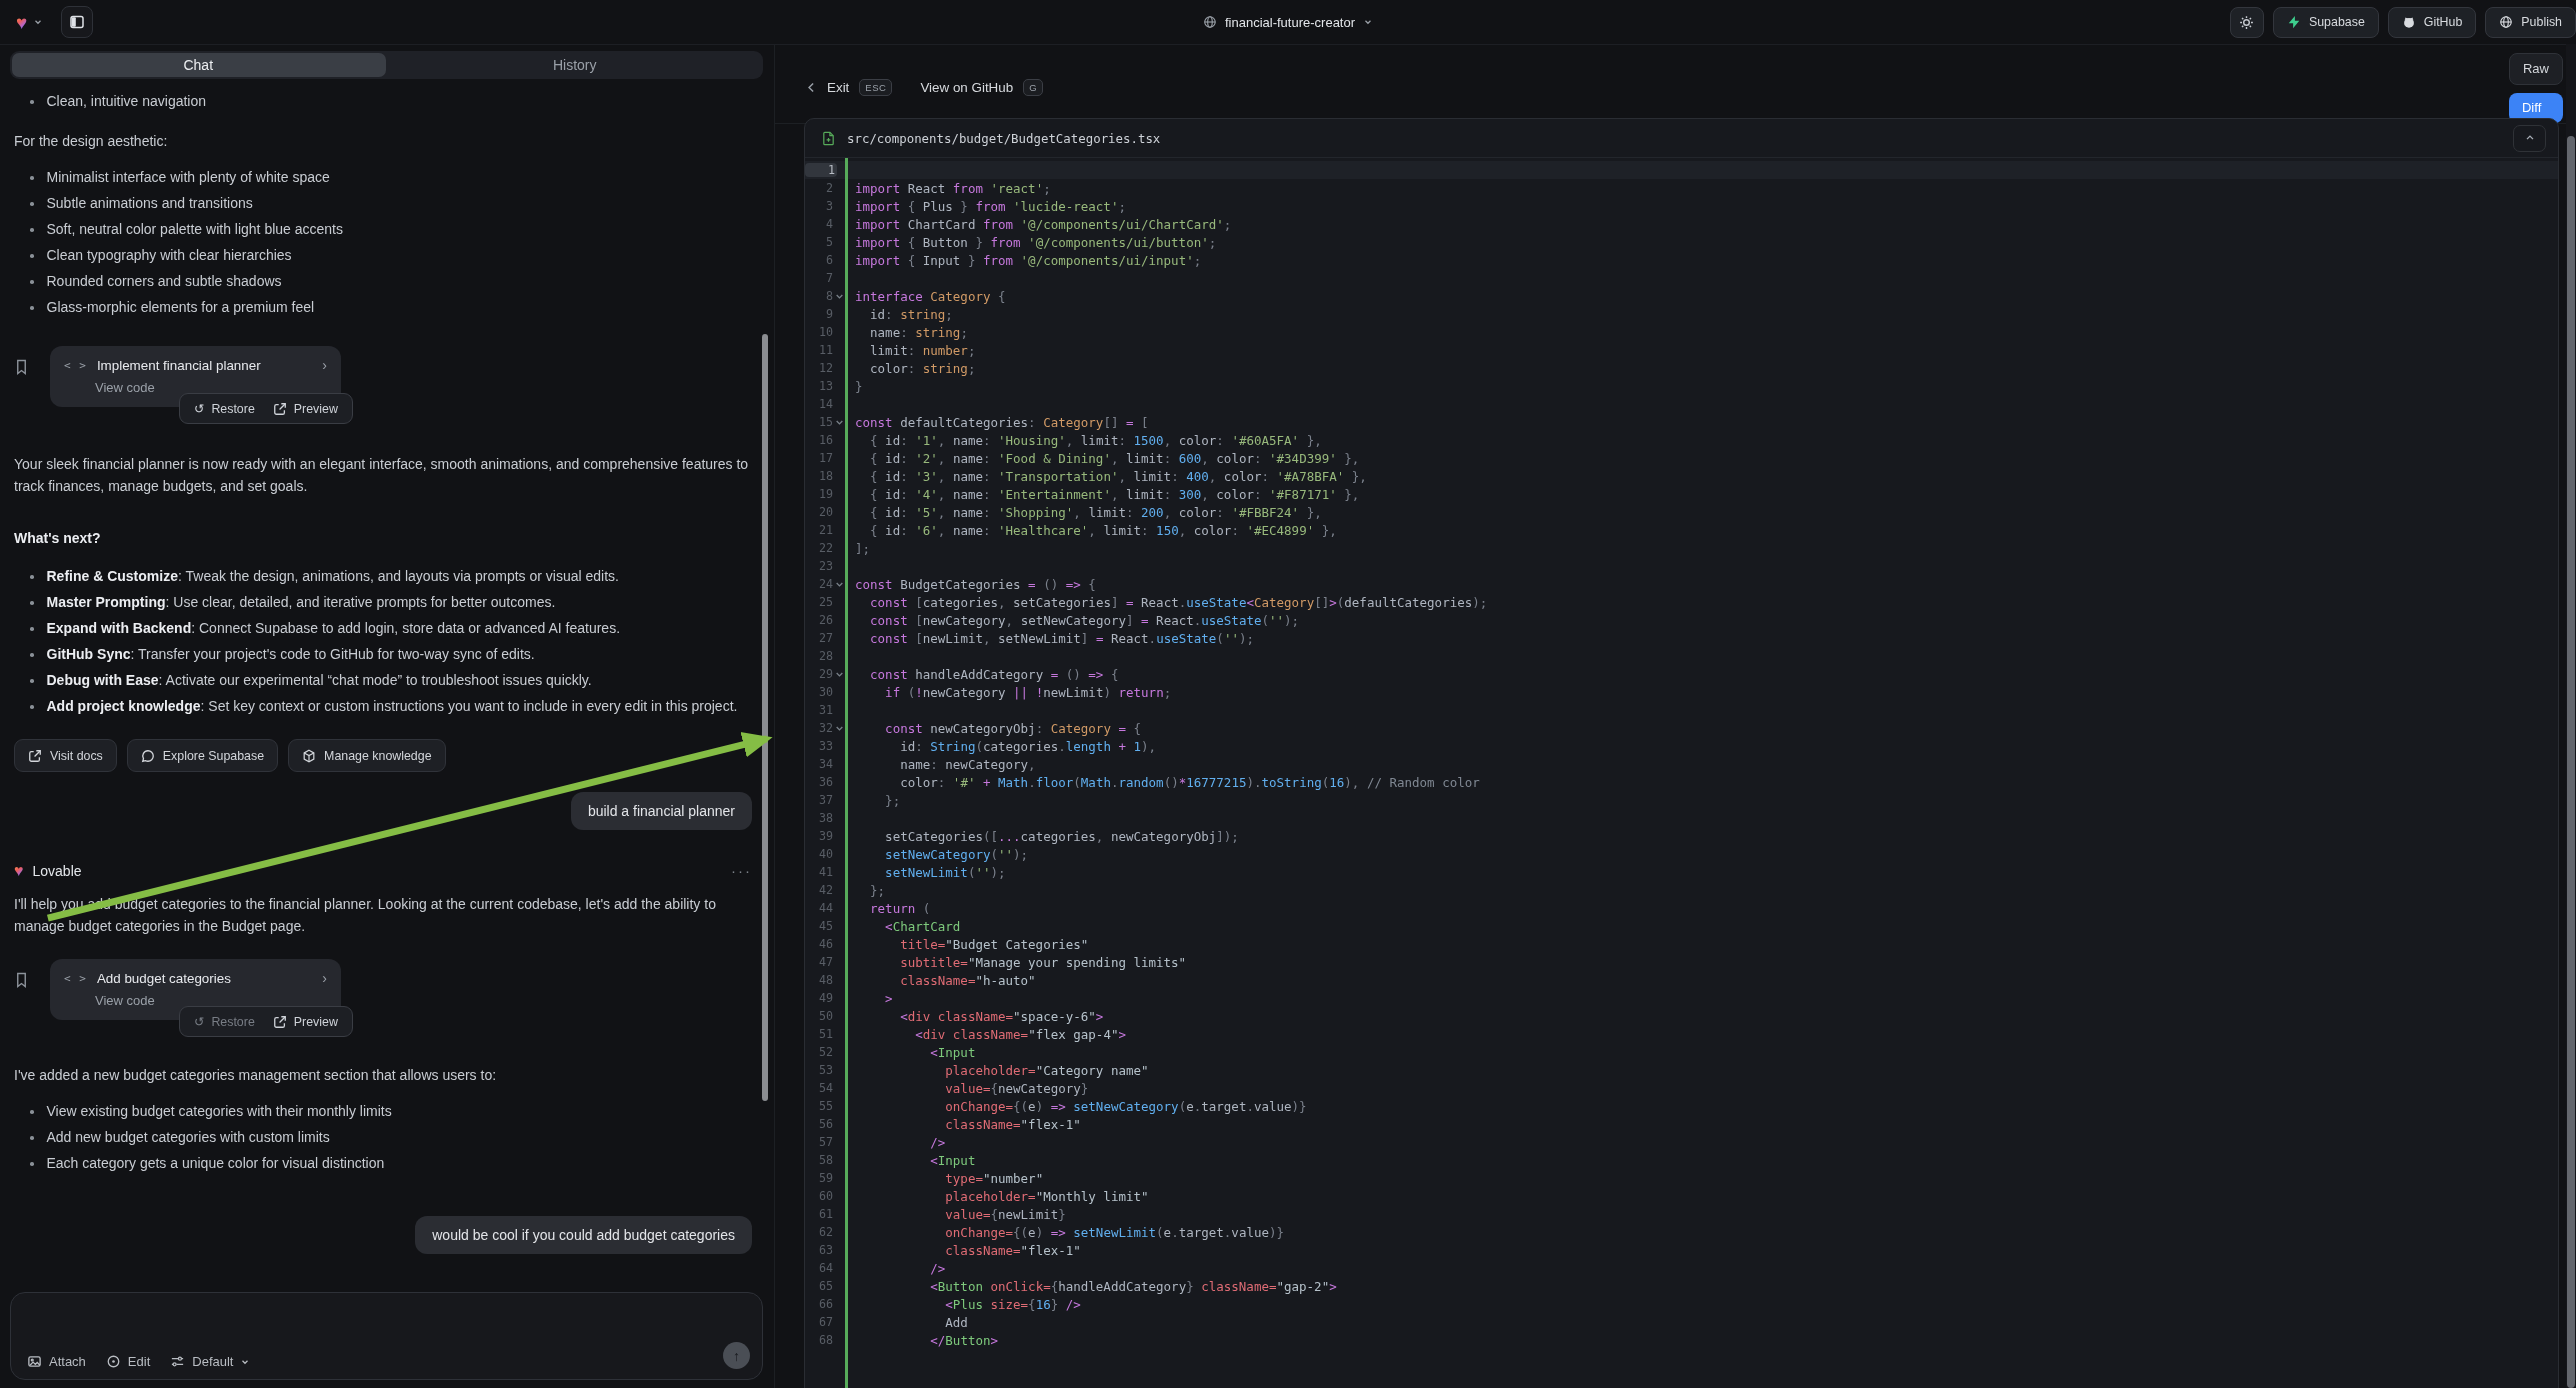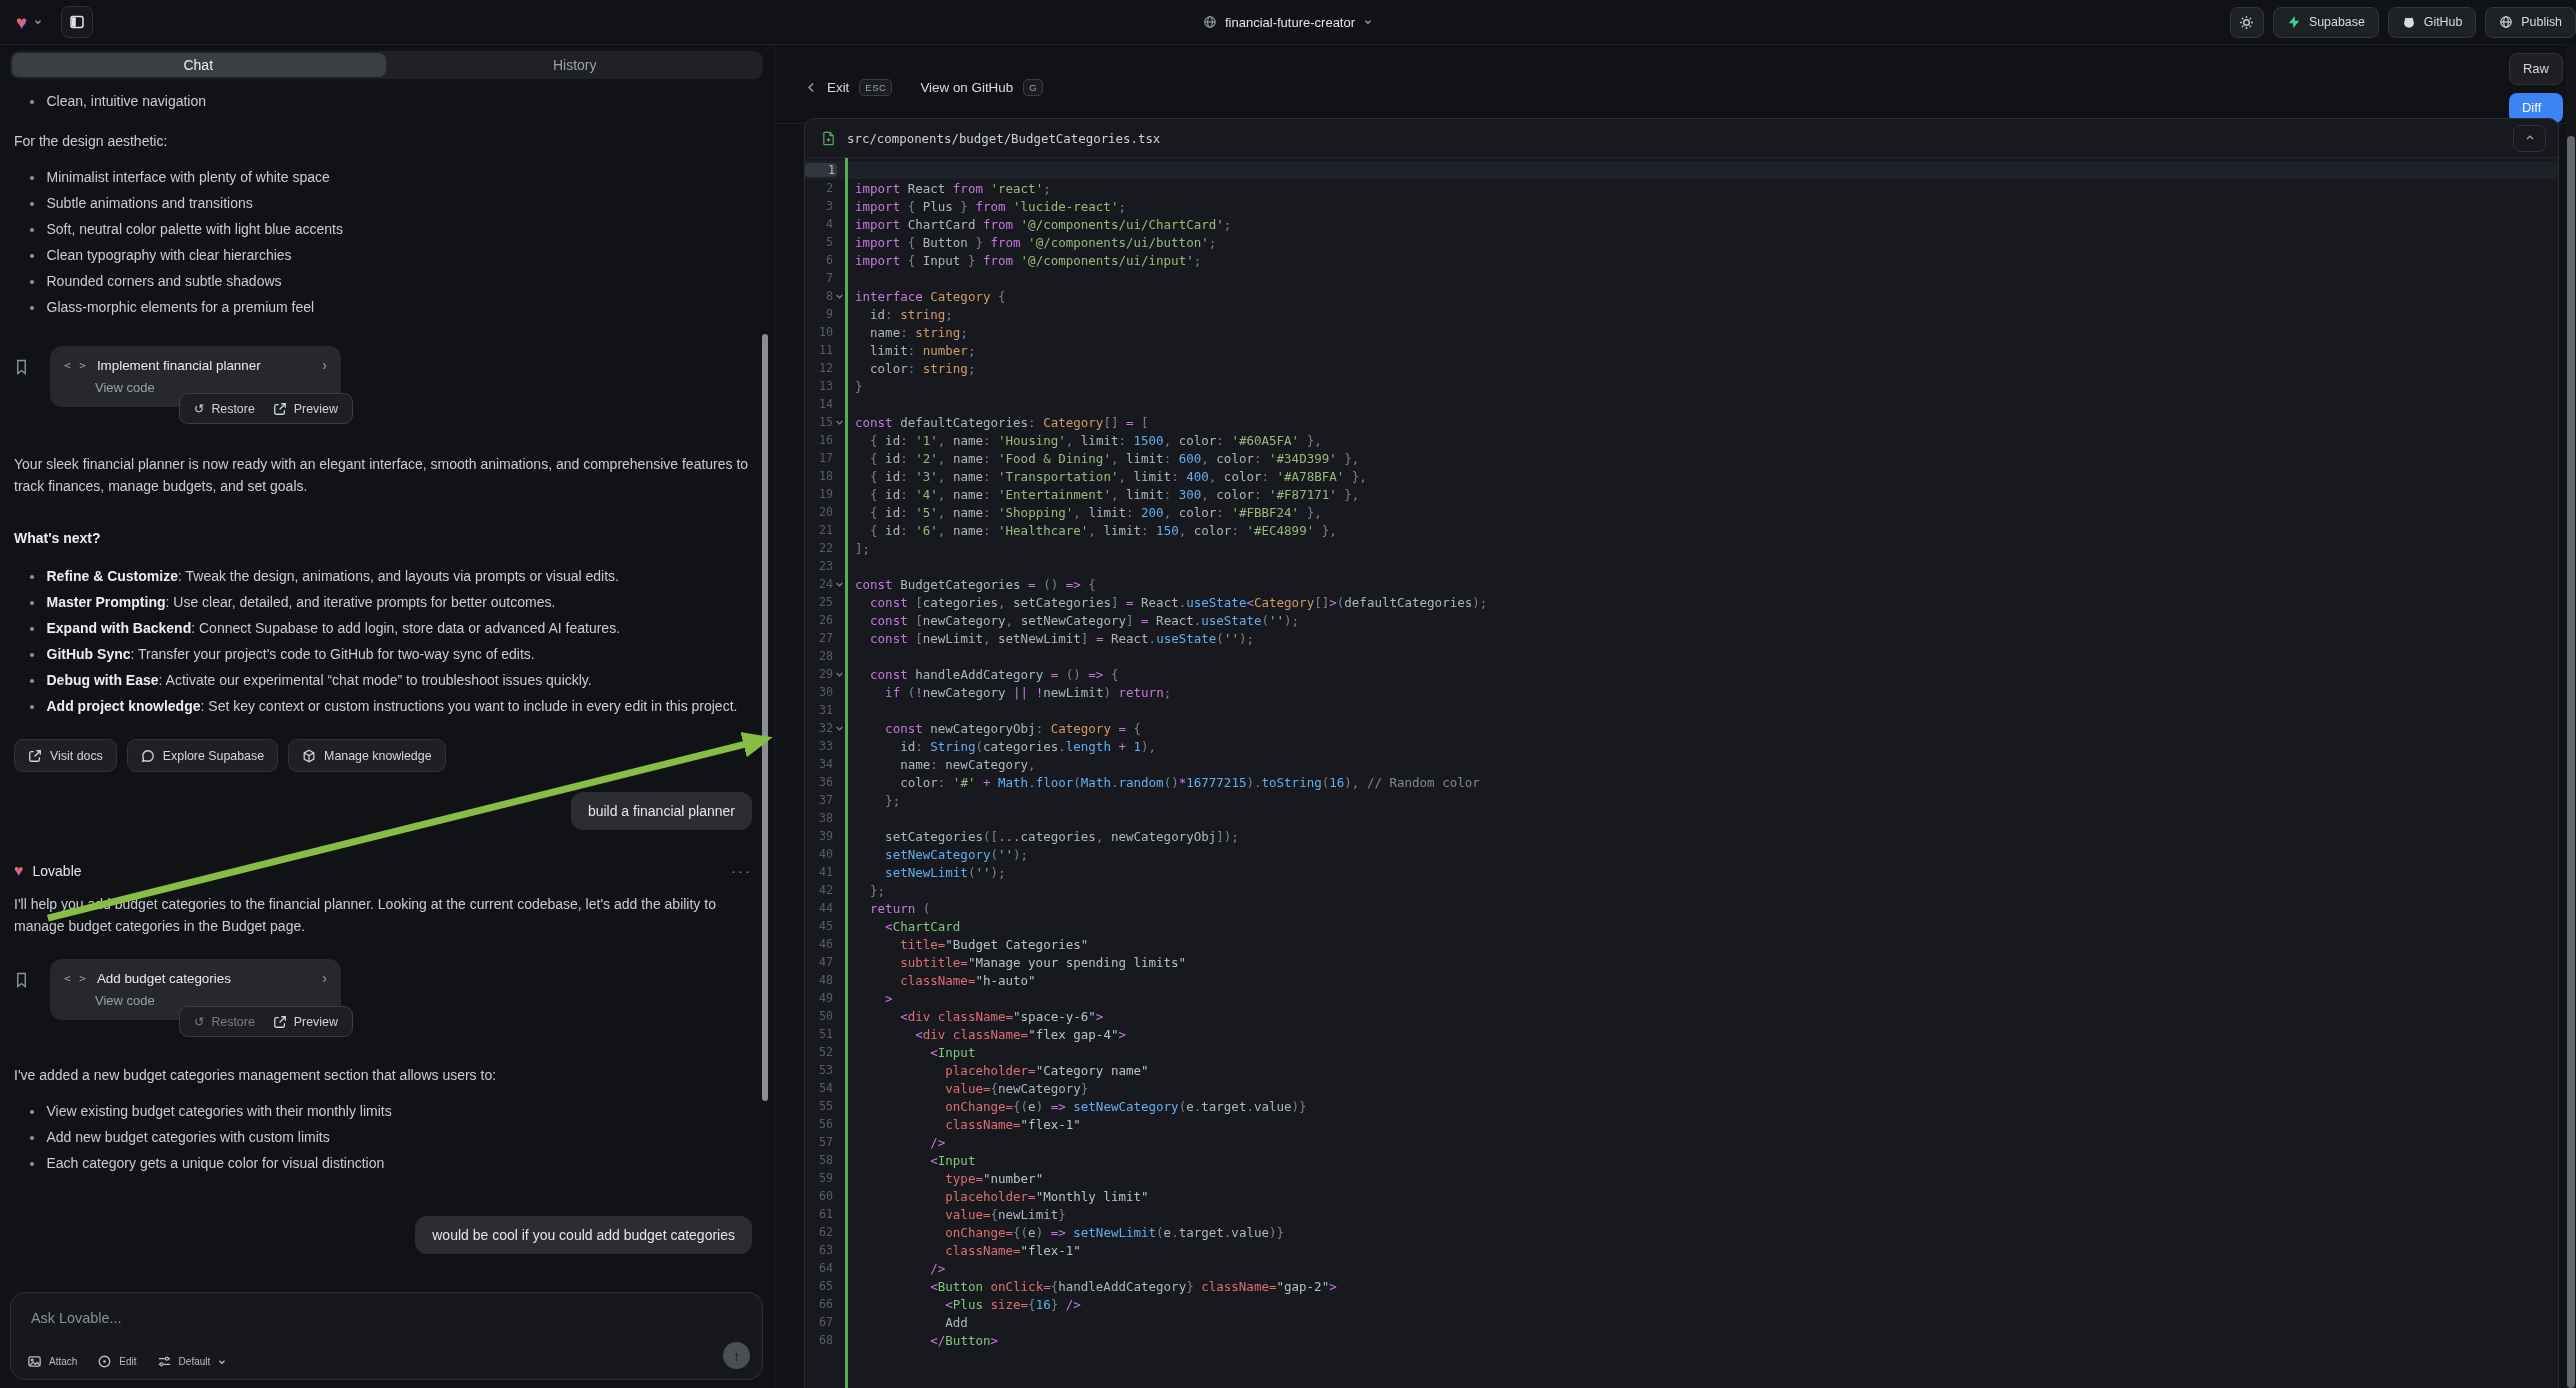--- a/index.html
+++ b/index.html
@@ -57,21 +57,21 @@
   .bot-menu{margin-left:auto;color:#7c8289;font-size:15px;letter-spacing:2px;}
   #chat-thumb{position:absolute;right:6px;top:290px;width:6px;height:767px;background:#b4b7bb;opacity:.75;
               border-radius:3px;}
   
   #composer{position:absolute;left:10px;right:11px;bottom:8px;height:86px;background:#17181c;
             border:1px solid #2e3138;border-radius:15px;}
   #composer input{position:absolute;left:18px;top:12px;right:60px;height:24px;background:transparent;border:none;
                   outline:none;color:#d8dbdf;font-size:14.4px;font-family:"Liberation Sans",sans-serif;}
   #composer input::placeholder{color:#8a9098;}
   .comp-tools{position:absolute;left:16px;bottom:10px;display:flex;align-items:center;gap:20px;
-              font-size:10px;color:#b9bdc3;}
+              font-size:13px;color:#b9bdc3;}
   .comp-item{display:flex;align-items:center;gap:7px;}
   #send-btn{position:absolute;right:12px;bottom:10px;width:27px;height:27px;border-radius:50%;background:#4a4e55;
             display:flex;align-items:center;justify-content:center;color:#16181c;font-size:14px;font-weight:bold;}
   
   #rightpanel{left:774px;top:44px;width:1802px;height:1344px;background:#111215;border-left:1px solid #1d2024;}
   #code-header{position:absolute;left:0;right:0;top:8px;height:71px;border-bottom:1px solid #1d2024;
                display:flex;align-items:center;padding:0 14px 0 30px;}
   .kbd{border:1px solid #3b3e45;background:#1b1d21;border-radius:5px;font-size:9.5px;color:#9ba1a9;
        padding:2px 5px;letter-spacing:0.5px;}
   .hd-label{font-size:13.4px;color:#d7dade;}
@@ -349,21 +349,20 @@
           <span>Each category gets a unique color for visual distinction</span>
         </div>
       </div>
       <div class="ubwrap" style="margin-top: 42px;">
         <div class="user-bubble">would be cool if you could add budget categories</div>
       </div>
     </div>
   <div id="chat-thumb"></div>
 
   <div id="composer">
-    <input type="text" placeholder="Ask Lovable..." style="">
     <div class="comp-tools">
       <span class="comp-item">
         <svg width="15" height="15" viewBox="0 0 16 16" fill="none" stroke="currentColor" stroke-width="1.4">
           <rect x="2" y="3" width="12" height="10" rx="1.8"></rect>
             <circle cx="5.6" cy="6.4" r="1"></circle>
             <path d="M3.2 12l3.3-3.3 2.4 2.4 2-2 2.9 2.9"></path>
         </svg>
         <span>Attach</span>
       </span>
       <span class="comp-item">

